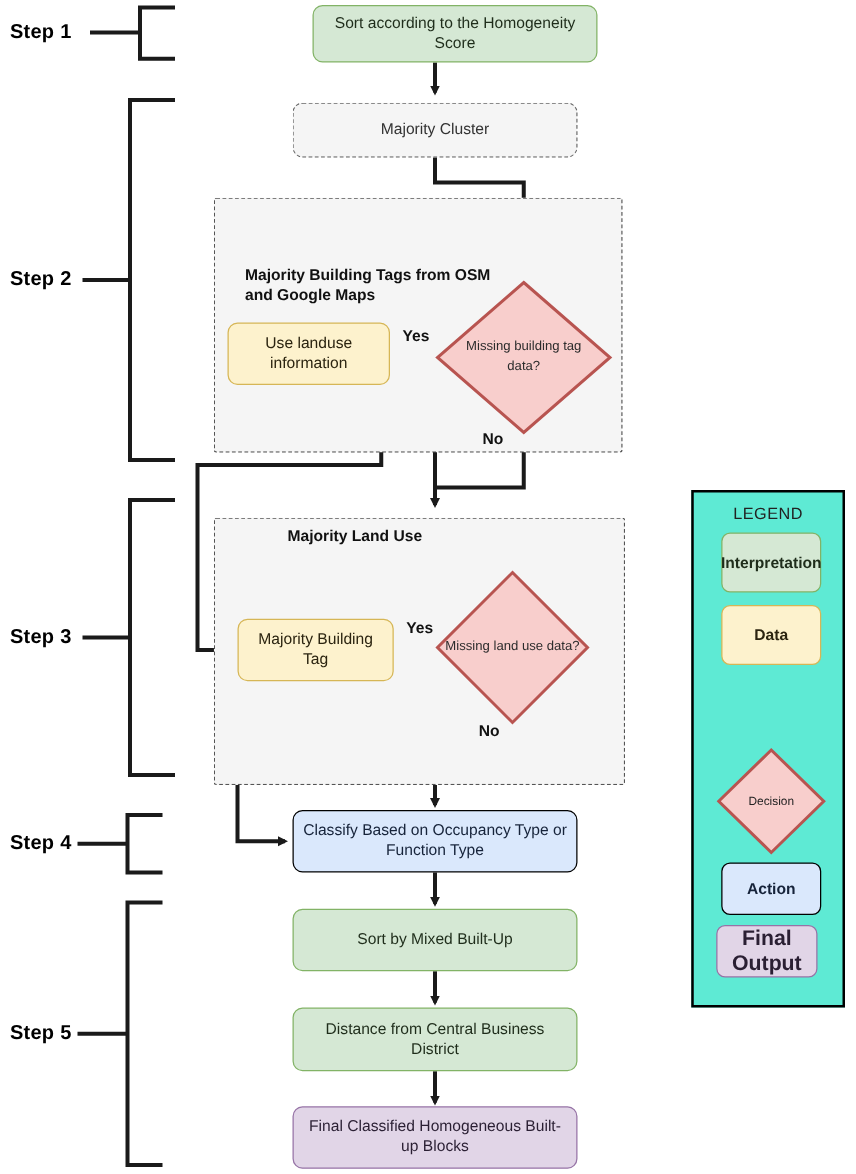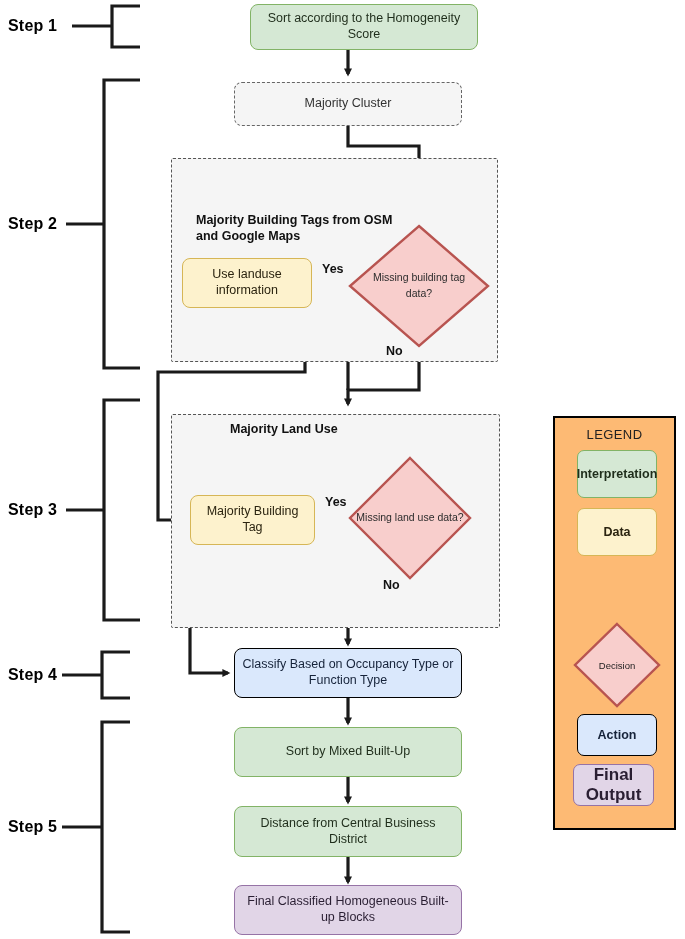--- a/index.html
+++ b/index.html
@@ -50,21 +50,21 @@
 
   
   .steplabel{
     position:absolute;font-size:16px;font-weight:bold;color:#000;
     letter-spacing:.2px;white-space:nowrap;
   }
 
   
   #legend{
     position:absolute;box-sizing:border-box;
-    background:#fdba74;border:2px solid #000;margin-top:24px;
+    background:#5eead4;border:2px solid #000;
   }
   #legend-title{
     position:absolute;width:100%;text-align:center;
     font-size:13px;color:#222;letter-spacing:.4px;
   }
   .lg-item{
     position:absolute;box-sizing:border-box;
     display:flex;align-items:center;justify-content:center;
     text-align:center;font-size:12.5px;font-weight:bold;
     border-radius:7px;line-height:1.2;

